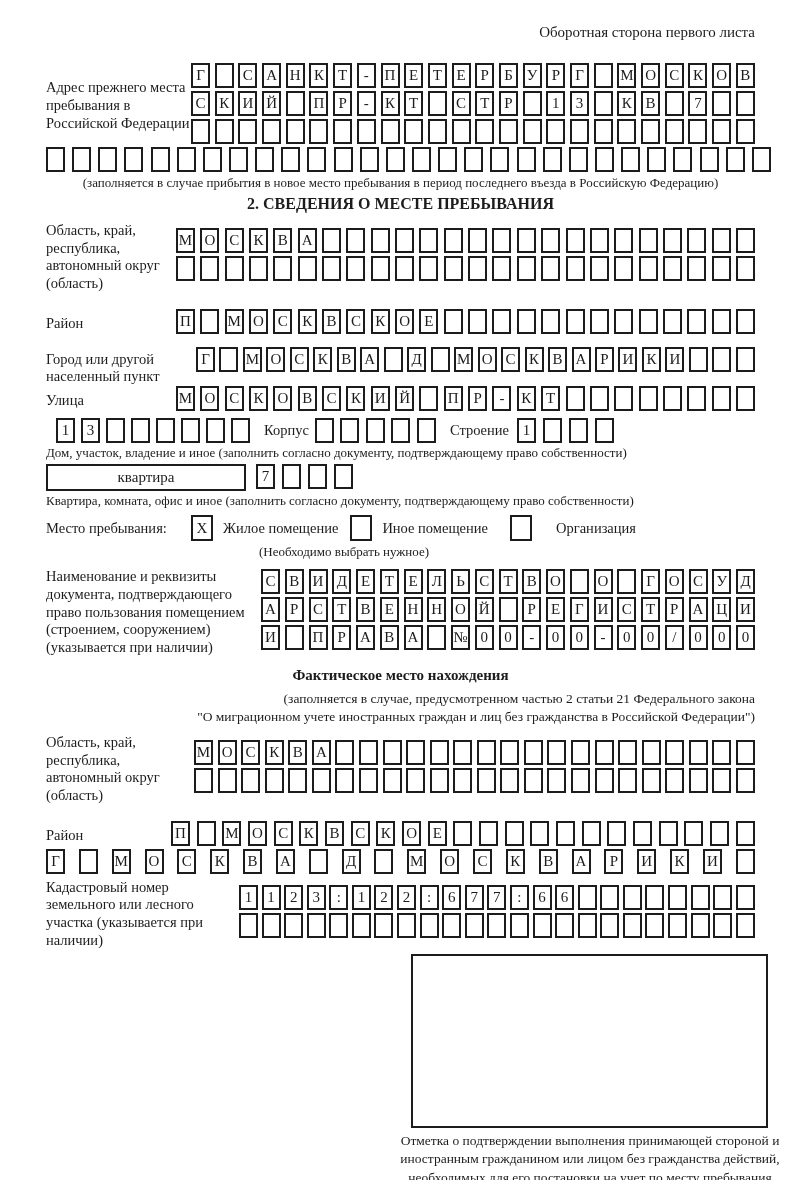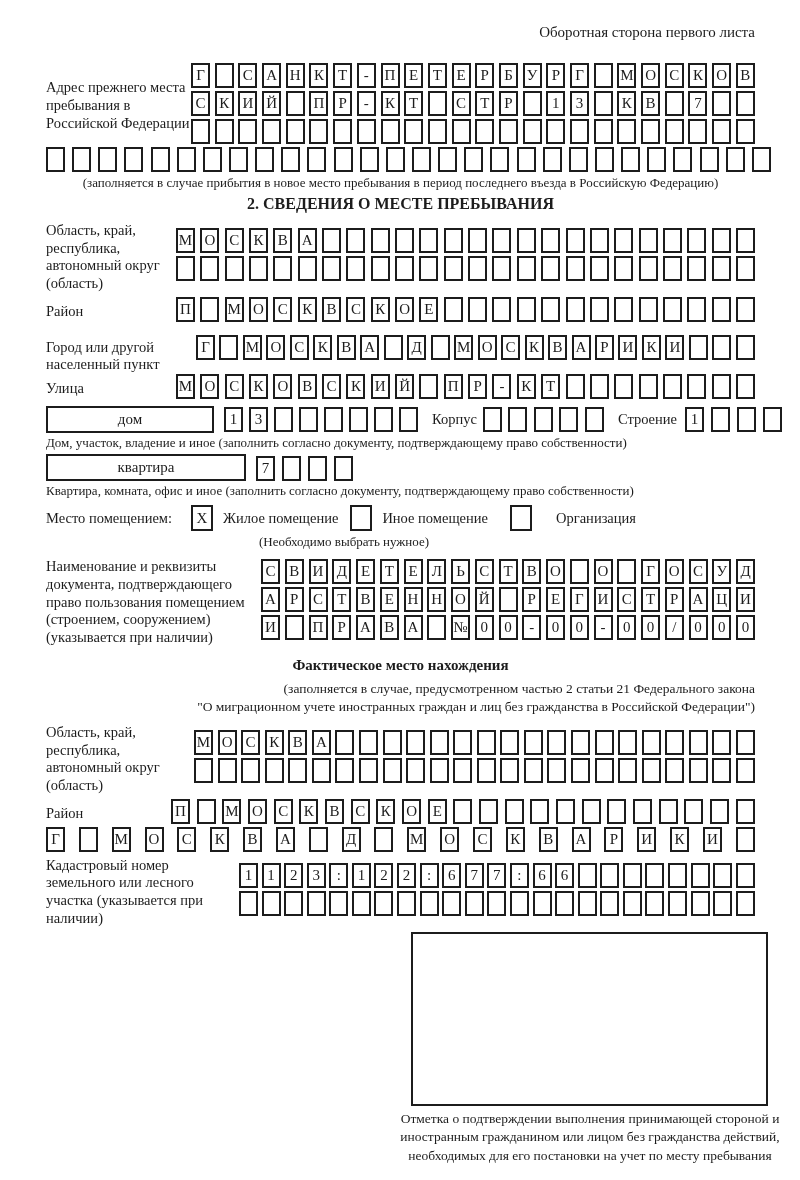--- a/index.html
+++ b/index.html
@@ -32,31 +32,31 @@
   .sec-title { text-align:center; font-weight:bold; font-size:16px; margin:4px 0 7px 0; }
   .sub-title { text-align:center; font-weight:bold; font-size:15px; margin:10px 0 6px 0; }
   .sub-note { text-align:right; font-size:13.5px; line-height:1.35; margin-bottom:6px; }
 
   .widebox { border:2px solid var(--ink); height:27px; display:flex; align-items:center;
              justify-content:center; font-size:15px; flex:none; }
   .house-row { display:flex; align-items:center; width:725px; margin:4px 0 2px 0; }
   .minirow { display:flex; justify-content:space-between; flex:none; }
   .mw194{width:194px;} .mw121{width:121px;} .mw97{width:97px;}
   .inline-label { font-size:14.5px; flex:none; }
-  .apt-row { display:flex; align-items:flex-end; margin:1px 0 2px 0; }
+  .apt-row { display:flex; align-items:flex-start; margin:1px 0 2px 0; }
 
   .stay-row { display:flex; align-items:center; font-size:14.5px; margin-top:6px; }
   .checkbox { width:22px; height:26px; border:2px solid var(--ink); flex:none;
               display:flex; align-items:center; justify-content:center; font-size:15px; }
   .choose-note { font-size:13px; margin:3px 0 6px 213px; }
 
   .mark-box { margin-left:365px; width:357px; height:174px; border:2px solid var(--ink); margin-top:4px; }
   .mark-caption { margin-left:348px; width:392px; text-align:center; font-size:13.5px;
                   line-height:1.38; margin-top:4px; }
-  .mt4{margin-top:4px;}
+  .mt4{margin-top:16px;}
 </style>
 </head>
 <body>
 
 <div class="page">
 
   <div class="hdr-note">Оборотная сторона первого листа</div>
 
   <div class="field">
     <div class="label w145">Адрес прежнего места пребывания в Российской Федерации</div>
@@ -323,21 +323,20 @@
           <span class="box"></span>
           <span class="box"></span>
           <span class="box"></span>
           <span class="box"></span>
           <span class="box"></span>
         </div>
     </div>
   </div>
 
   <div class="house-row">
-    <div class="widebox" style="width:168px;">дом</div>
     <div class="minirow mw194" style="margin-left:10px;">
         <span class="box">1</span>
         <span class="box">3</span>
         <span class="box"></span>
         <span class="box"></span>
         <span class="box"></span>
         <span class="box"></span>
         <span class="box"></span>
         <span class="box"></span>
       </div>
@@ -364,21 +363,21 @@
     <div class="minirow mw97" style="margin-left:10px;">
         <span class="box">7</span>
         <span class="box"></span>
         <span class="box"></span>
         <span class="box"></span>
       </div>
   </div>
   <div class="caption">Квартира, комната, офис и иное (заполнить согласно документу, подтверждающему право собственности)</div>
 
   <div class="stay-row">
-    <span style="width:136px;flex:none;">Место помещением:</span>
+    <span style="width:136px;flex:none;">Место пребывания:</span>
     <span class="checkbox" style="margin-left:9px;">X</span>
     <span style="margin-left:10px;flex:none;">Жилое помещение</span>
     <span class="checkbox" style="margin-left:12px;"></span>
     <span style="margin-left:10px;flex:none;">Иное помещение</span>
     <span class="checkbox" style="margin-left:22px;"></span>
     <span style="margin-left:24px;flex:none;">Организация</span>
   </div>
   <div class="choose-note">(Необходимо выбрать нужное)</div>
 
   <div class="field">

